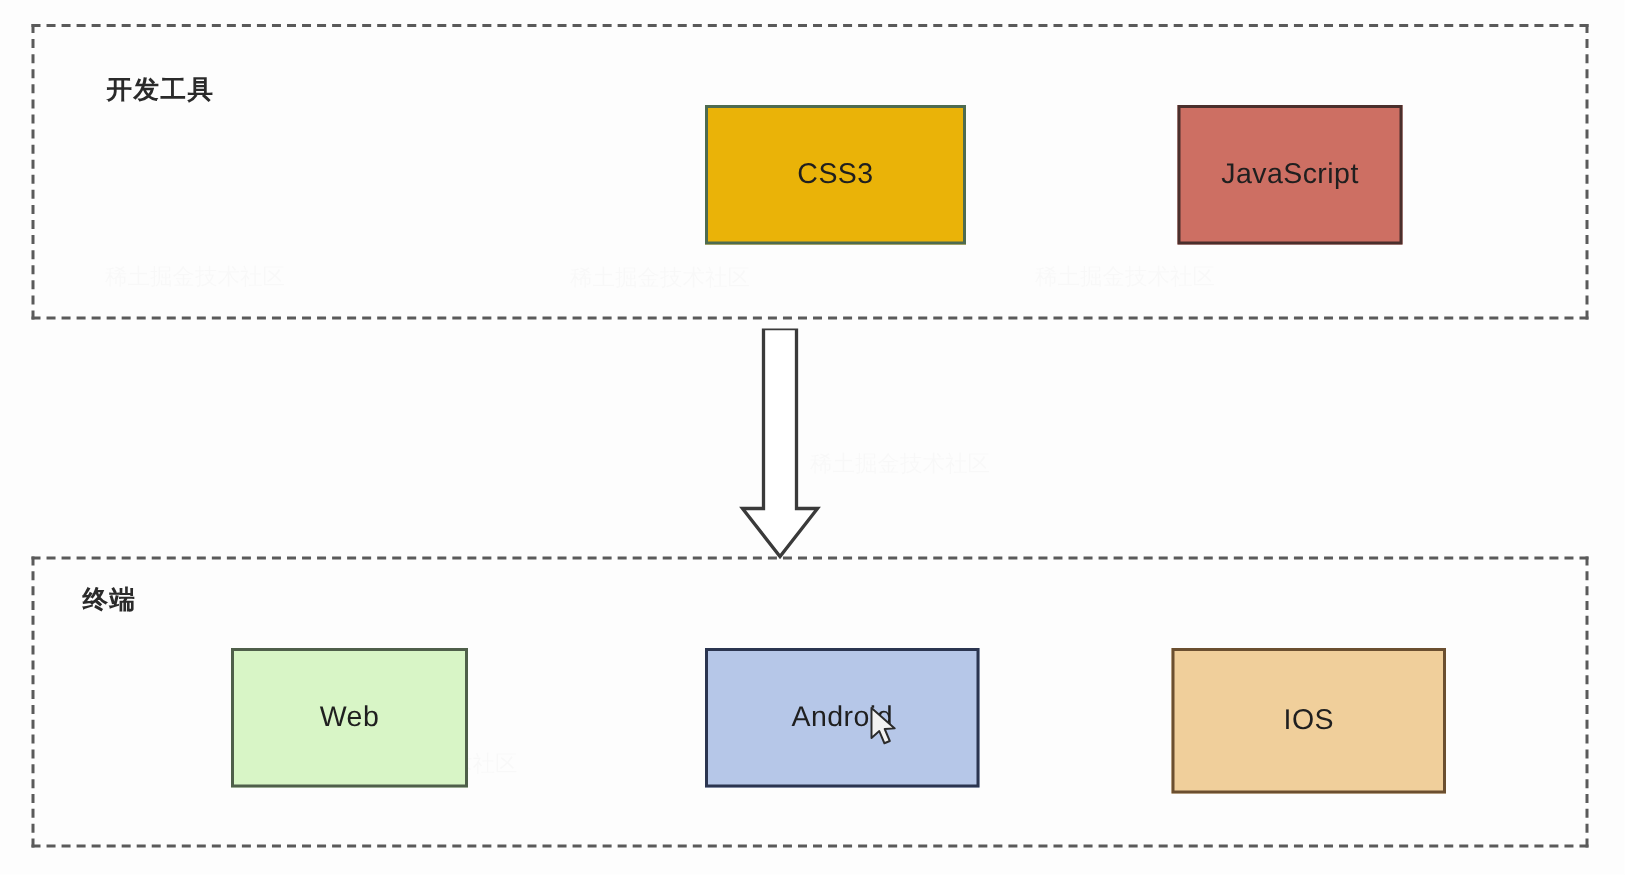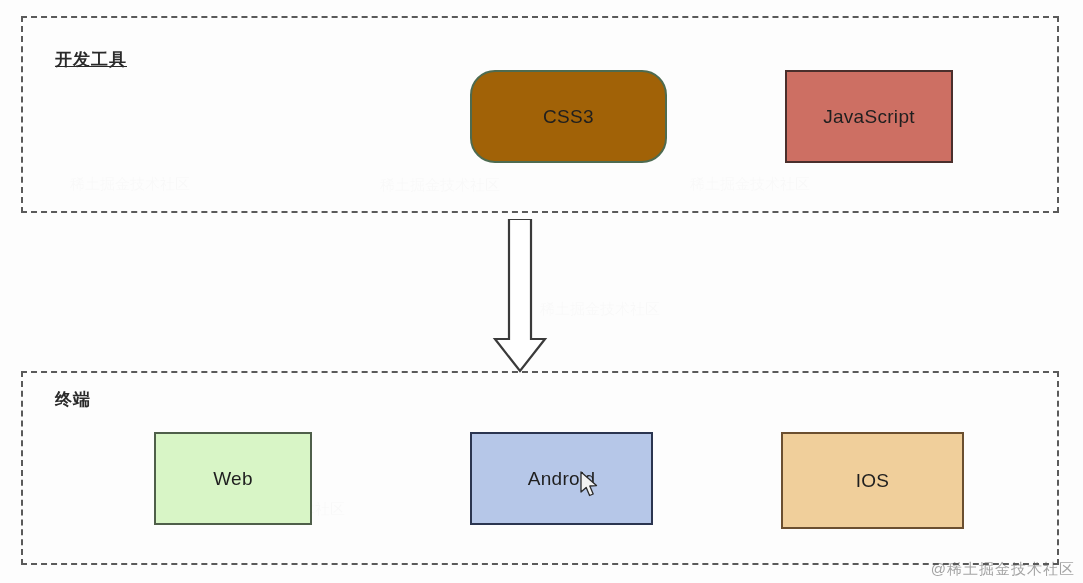--- a/index.html
+++ b/index.html
@@ -34,43 +34,43 @@
   #group-term  { left: 21px;  top: 371px; width: 1038px; height: 194px; }
 
   .group-label {
     position: absolute;
     font-size: 17px;
     font-weight: 700;
     color: #2a2a2a;
     letter-spacing: 1px;
     white-space: nowrap;
   }
-  #label-dev  { left: 32px; top: 30px; text-decoration: underline; }
+  #label-dev  { left: 48px; top: 30px; }
   #label-term { left: 32px; top: 15px; text-align: center; }
 
   
   .node {
     position: absolute;
     box-sizing: border-box;
     border-width: 2px;
     border-style: solid;
     display: flex;
     align-items: center;
     justify-content: center;
     font-size: 19px;
     color: #1f1f1f;
     letter-spacing: 0.3px;
   }
 
   
   #node-html5      { left: 154px; top: 70px; width: 185px; height: 93px;
                      background: #f5e6c8; border-color: #7b6a52; }
-  #node-css3       { left: 470px; top: 70px; width: 197px; height: 93px;
-                     background: #a16207; border-color: #4e6b50; border-radius: 25px; }
-  #node-javascript { left: 785px; top: 70px; width: 168px; height: 93px;
+  #node-css3       { left: 470px; top: 70px; width: 174px; height: 93px;
+                     background: #eab308; border-color: #4e6b50; }
+  #node-javascript { left: 785px; top: 70px; width: 150px; height: 93px;
                      background: #cd6f63; border-color: #4a2f2c; }
 
   
   #node-web     { left: 154px; top: 432px; width: 158px; height: 93px;
                   background: #d8f5c6; border-color: #4f5f4a; }
   #node-android { left: 470px; top: 432px; width: 183px; height: 93px;
                   background: #b6c7e8; border-color: #2b3550; }
   #node-ios     { left: 769px; top: 432px; width: 183px; height: 97px;
                   background: #f0cf9b; border-color: #6b4f30; margin-left: 12px; }
 
@@ -160,15 +160,14 @@
   </div>
 
   <div class="node" id="node-ios">
     <span>IOS</span>
   </div>
 
   <svg id="mouse-cursor" viewBox="0 0 20 28">
     <polygon points="1,1 1,21 6.2,16.4 9.6,24.5 13.2,23 9.8,15 16.5,14.6" fill="#f2f2f2" stroke="#2b2b2b" stroke-width="1.3" stroke-linejoin="round"></polygon>
   </svg>
 
-  <span id="corner-watermark">@稀土掘金技术社区</span>
 
 </div>
 
 </body></html>

